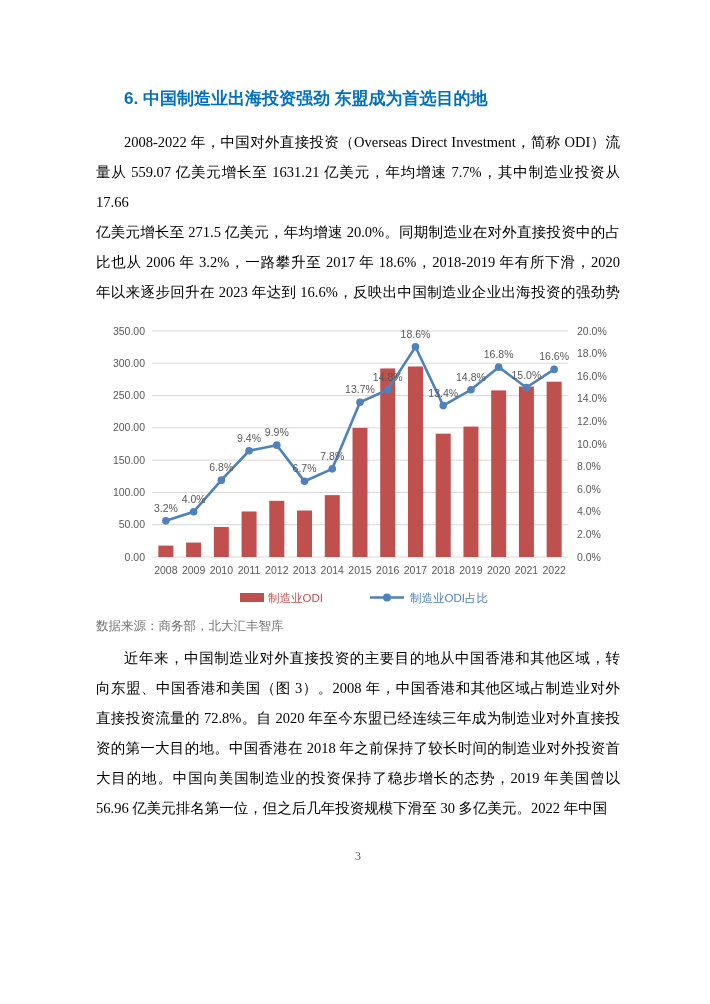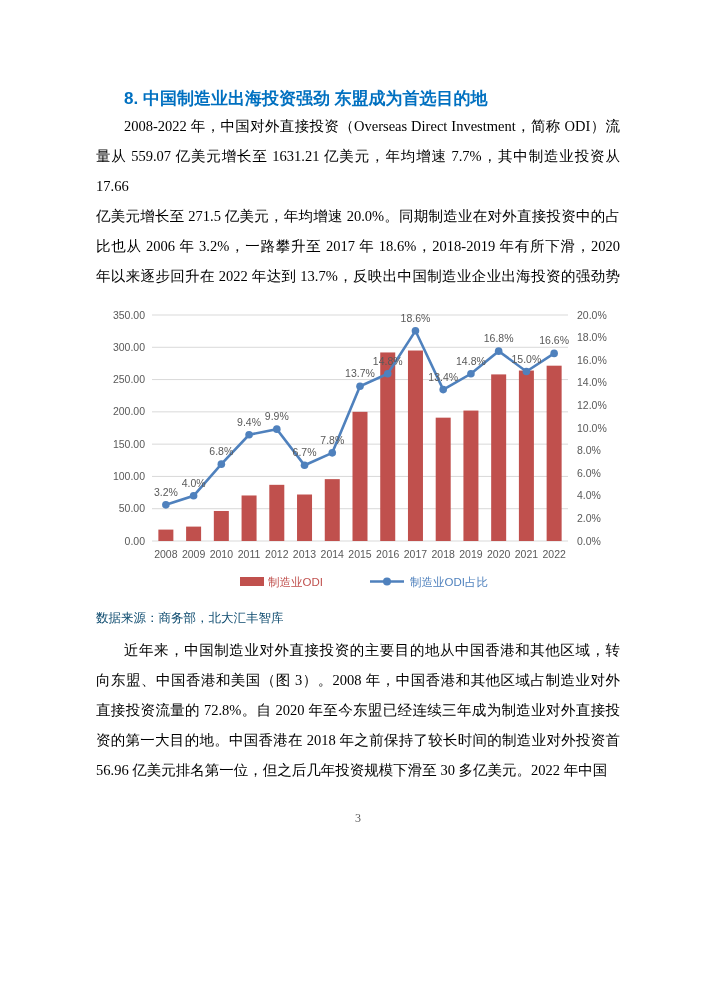--- a/index.html
+++ b/index.html
@@ -6,56 +6,56 @@
   body{
     width:710px;height:1004px;background:#ffffff;overflow:hidden;
     font-family:"Liberation Serif","DejaVu Serif",serif;color:#000;
   }
   .content{padding-left:96px;padding-right:90px;}
   .heading{
     margin:87px 0 0 28px;
     font-family:"Liberation Sans","DejaVu Sans",sans-serif;
     font-weight:700;font-size:17px;line-height:24px;
   }
-  .para{font-size:14.5px;line-height:30px;}
+  .para{margin-top:16px;font-size:14.5px;line-height:30px;}
   .pline{text-align:justify;text-align-last:justify;}
   .pline.last{text-align-last:left;}
   .pline.first{text-indent:28px;}
   .chart-wrap{margin:10px 0 0 10px;width:524px;}
   .chart-wrap svg{display:block;}
   .axis-txt{font-family:"Liberation Sans","DejaVu Sans",sans-serif;font-size:10.5px;fill:#595959;}
   .dlabel{font-family:"Liberation Sans","DejaVu Sans",sans-serif;font-size:10.5px;fill:#595959;}
   .legend-txt{font-family:"Liberation Sans","DejaVu Sans",sans-serif;font-size:11.5px;}
   .caption-row{
     margin-top:10px;display:flex;justify-content:space-between;align-items:baseline;
     font-family:"Liberation Sans","DejaVu Sans",sans-serif;font-weight:700;font-size:12.5px;
   }
   .source{
-    margin-top:13px;font-family:"Liberation Sans","DejaVu Sans",sans-serif;
-    font-weight:400;font-size:12.5px;color:#0c4a6e;
+    margin-top:5px;font-family:"Liberation Sans","DejaVu Sans",sans-serif;
+    font-weight:400;font-size:12.5px;color:#737373;
   }
   .para2{margin-top:8px;}
   .page-number{
     margin-top:26px;text-align:center;font-size:12px;color:#595959;
     font-family:"Liberation Serif","DejaVu Serif",serif;
   }
 </style>
 </head>
 <body>
 
 <div class="content">
 
-  <div class="heading" style="color: rgb(0, 112, 192);">8. 中国制造业出海投资强劲 东盟成为首选目的地</div>
+  <div class="heading" style="color: rgb(0, 112, 192);">6. 中国制造业出海投资强劲 东盟成为首选目的地</div>
 
   <div class="para para1">
       <div class="pline first">2008-2022 年，中国对外直接投资（Overseas Direct Investment，简称 ODI）流</div>
       <div class="pline">量从 559.07 亿美元增长至 1631.21 亿美元，年均增速 7.7%，其中制造业投资从 17.66</div>
       <div class="pline">亿美元增长至 271.5 亿美元，年均增速 20.0%。同期制造业在对外直接投资中的占</div>
       <div class="pline">比也从 2006 年 3.2%，一路攀升至 2017 年 18.6%，2018-2019 年有所下滑，2020</div>
-      <div class="pline">年以来逐步回升在 2022 年达到 13.7%，反映出中国制造业企业出海投资的强劲势</div>
+      <div class="pline">年以来逐步回升在 2023 年达到 16.6%，反映出中国制造业企业出海投资的强劲势</div>
     </div>
 
   <div class="chart-wrap">
     <svg width="520" height="296" viewBox="0 0 520 296" xmlns="http://www.w3.org/2000/svg">
         <line x1="46" x2="462" y1="240" y2="240" stroke="#D9D9D9" stroke-width="1"></line>
         <line x1="46" x2="462" y1="207.71428571428572" y2="207.71428571428572" stroke="#D9D9D9" stroke-width="1"></line>
         <line x1="46" x2="462" y1="175.42857142857144" y2="175.42857142857144" stroke="#D9D9D9" stroke-width="1"></line>
         <line x1="46" x2="462" y1="143.14285714285717" y2="143.14285714285717" stroke="#D9D9D9" stroke-width="1"></line>
         <line x1="46" x2="462" y1="110.85714285714286" y2="110.85714285714286" stroke="#D9D9D9" stroke-width="1"></line>
         <line x1="46" x2="462" y1="78.57142857142856" y2="78.57142857142856" stroke="#D9D9D9" stroke-width="1"></line>
@@ -150,18 +150,19 @@
   </div>
 
 
   <div class="source">数据来源：商务部，北大汇丰智库</div>
 
   <div class="para para2">
       <div class="pline first">近年来，中国制造业对外直接投资的主要目的地从中国香港和其他区域，转</div>
       <div class="pline">向东盟、中国香港和美国（图 3）。2008 年，中国香港和其他区域占制造业对外</div>
       <div class="pline">直接投资流量的 72.8%。自 2020 年至今东盟已经连续三年成为制造业对外直接投</div>
       <div class="pline">资的第一大目的地。中国香港在 2018 年之前保持了较长时间的制造业对外投资首</div>
+      <div class="pline">大目的地。中国向美国制造业的投资保持了稳步增长的态势，2019 年美国曾以</div>
       <div class="pline last">56.96 亿美元排名第一位，但之后几年投资规模下滑至 30 多亿美元。2022 年中国</div>
     </div>
 
   <div class="page-number">3</div>
 
 </div>
 
 </body></html>

